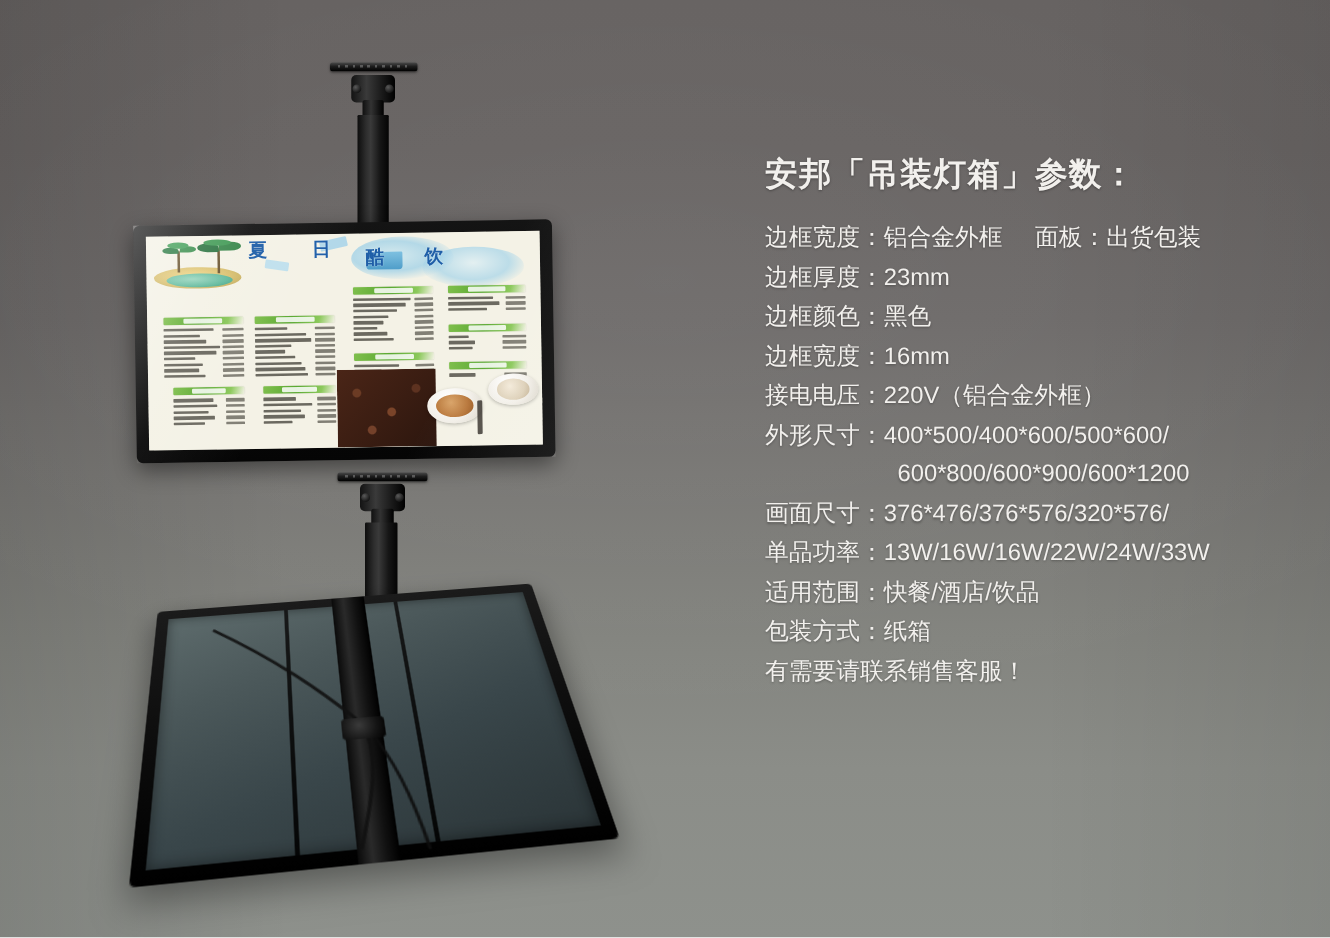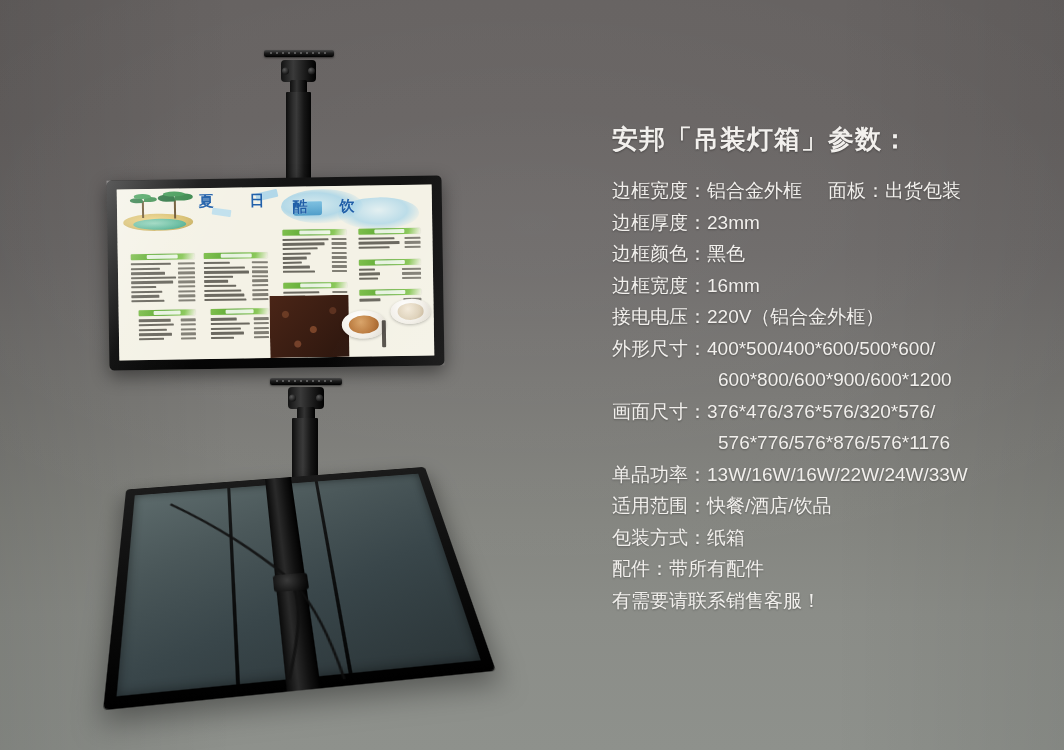--- a/index.html
+++ b/index.html
@@ -566,35 +566,31 @@
     </div>
 
     <div class="line">
       <span>外形尺寸</span><span>：</span><span>400*500/400*600/500*600/</span>
     </div>
     <div class="line cont">600*800/600*900/600*1200</div>
 
     <div class="line">
       <span>画面尺寸</span><span>：</span><span>376*476/376*576/320*576/</span>
     </div>
-    <div class="line cont">576*776/576*876/576*1176</div>
 
     <div class="line">
       <span>单品功率</span><span>：</span><span>13W/16W/16W/22W/24W/33W</span>
     </div>
 
     <div class="line">
       <span>适用范围</span><span>：</span><span>快餐/酒店/饮品</span>
     </div>
 
 
     <div class="line">
       <span>包装方式</span><span>：</span><span>纸箱</span>
     </div>
 
-    <div class="line">
-      <span>配件</span><span>：</span><span>带所有配件</span>
-    </div>
 
     <div class="line">有需要请联系销售客服！</div>
   </div>
 
 </div>
 
 </body></html>

